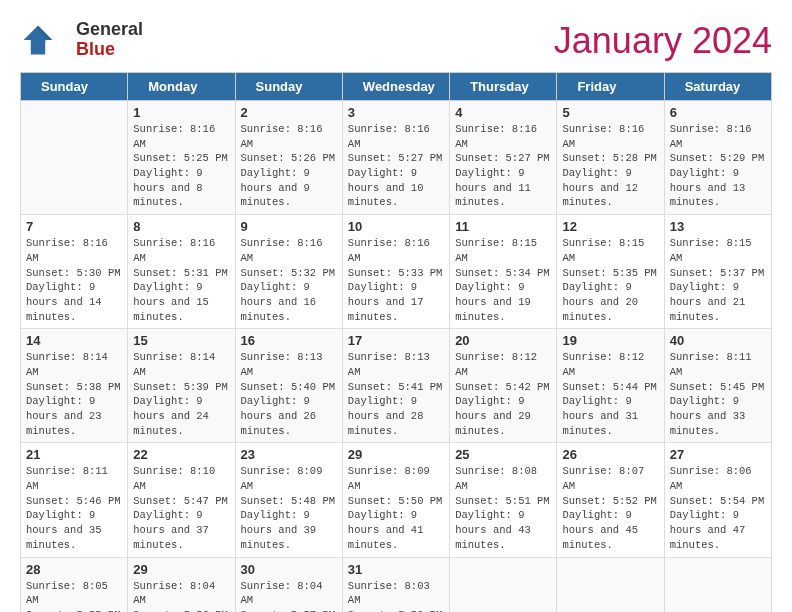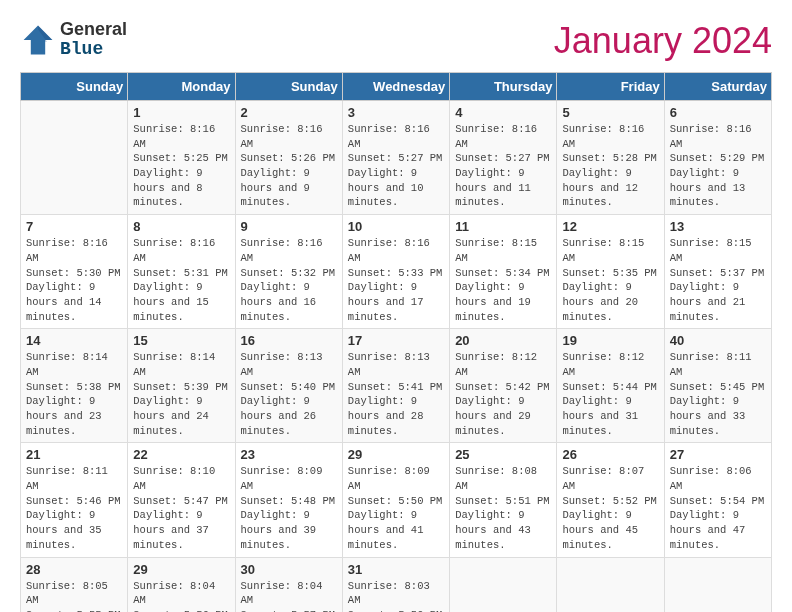--- a/index.html
+++ b/index.html
@@ -12,29 +12,29 @@
     }
     .header {
       display: flex;
       justify-content: space-between;
       align-items: flex-start;
       margin-bottom: 10px;
     }
     .logo {
       display: flex;
       align-items: center;
-      gap: 4px;
+      gap: 20px;
     }
     .logo-text {
       font-size: 18px;
       font-weight: bold;
       color: #333;
       line-height: 1.1;
     }
-    .logo-blue { color: #0c4a6e; font-family: Liberation Mono, monospace; }
+    .logo-blue { color: #b91c1c; }
     .logo-icon {
       width: 36px;
       height: 36px;
     }
     .title-block {
       text-align: right;
     }
     .month-title {
       font-size: 36px;
       font-weight: normal;
@@ -47,22 +47,22 @@
     table {
       width: 100%;
       border-collapse: collapse;
       table-layout: fixed;
     }
     thead tr th {
       background-color: #2e6da4;
       color: #fff;
       font-size: 13px;
       font-weight: bold;
-      padding: 6px 4px;
-      text-align: right;
+      padding: 6px 20px;
+      text-align: left;
       border: 1px solid #ccc;
     }
     tbody tr td {
       vertical-align: top;
       border: 1px solid #ddd;
       padding: 4px 5px;
       font-size: 11px;
       color: #333;
       height: 80px;
     }

